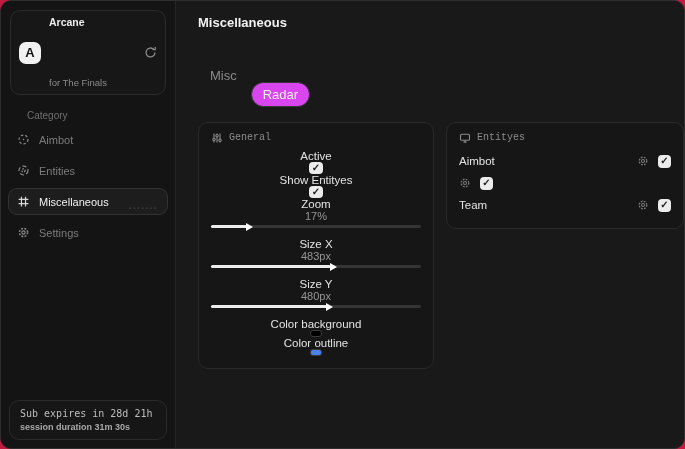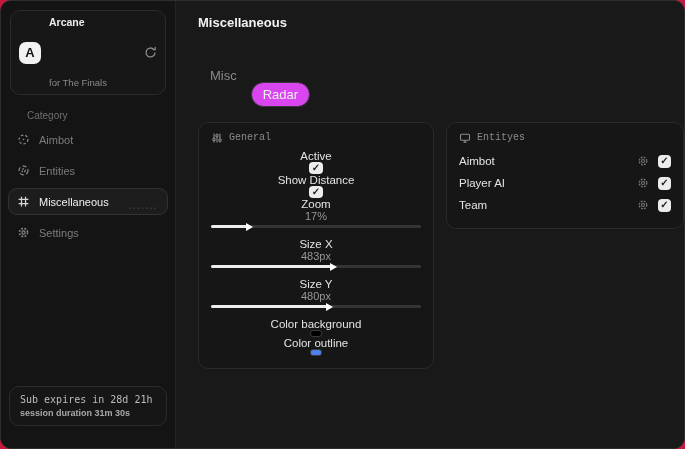--- a/index.html
+++ b/index.html
@@ -22,21 +22,21 @@
   .refresh { margin-left:auto; color:#8a8a8a; display:flex; cursor:pointer; }
   .cat-label { margin:15px 0 4px 26px; font-size:10px; color:#6f6f6f; }
   .nav { display:flex; flex-direction:column; gap:2px; }
   .nav-item { margin:1px 7px; padding:0 8px; height:27px; border:1px solid transparent;
               border-radius:9px; display:flex; align-items:center; gap:9px;
               color:#7c7c7c; font-size:11px; cursor:pointer; position:relative;text-align:right; }
   .nav-item.active { background:#1d1d1d; border-color:#323232; color:#f0f0f0; }
   .nav-item .nicon { display:flex; color:#8a8a8a; }
   .nav-item.active .nicon { color:#d8d8d8; }
   .dots { position:absolute; right:9px; bottom:3px; color:#3c3c3c; font-size:6px; letter-spacing:2px; }
-  .footer-card { position:absolute; left:8px; right:8px; bottom:22px; border:1px solid #2b2b2b;
+  .footer-card { position:absolute; left:8px; right:8px; bottom:8px; border:1px solid #2b2b2b;
                  background:#161616; border-radius:10px; padding:7px 10px; }
   .expiry { font-family:"DejaVu Sans Mono", monospace; font-size:10px; color:#bdbdbd; }
   .session { font-size:9px; color:#a9a9a9; margin-top:3px; font-weight:bold; }
 
   
   .main { flex:1; background:#191919; padding:14px 14px 0 22px; position:relative; }
   .page-title { color:#f2f2f2; font-size:13px; font-weight:bold; }
   .tabs { display:flex; align-items:center; gap:2px; margin-top:13px; }
   .tab { background:transparent; border:1px solid transparent; color:#8a8a8a; font-size:13px;
          font-family:Liberation Sans, sans-serif; padding:4px 11px; border-radius:13px; cursor:pointer; }
@@ -162,21 +162,21 @@
           </div>
 
           <div class="row">
             <span class="lbl">Active</span>
             <span class="checkbox">
               <span class="check">✓</span>
             </span>
           </div>
 
           <div class="row">
-            <span class="lbl">Show Distance</span>
+            <span class="lbl">Show Entityes</span>
             <span class="checkbox">
               <span class="check">✓</span>
             </span>
           </div>
 
           <div class="slider-group">
             <div class="row" style="height:20px">
               <span class="lbl">Zoom</span>
               <span class="val">17%</span>
             </div>
@@ -239,21 +239,20 @@
                 <circle cx="8" cy="8" r="5" stroke-dasharray="2.3 1.7"></circle>
                   <circle cx="8" cy="8" r="2" stroke-width="1.4"></circle>
               </svg>
             </span>
             <span class="checkbox">
               <span class="check">✓</span>
             </span>
           </div>
 
           <div class="erow">
-            <span class="lbl">Player AI</span>
             <span class="gear">
               <svg width="12" height="12" viewBox="0 0 16 16" fill="none" stroke="currentColor" stroke-width="1.8">
                 <circle cx="8" cy="8" r="5" stroke-dasharray="2.3 1.7"></circle>
                   <circle cx="8" cy="8" r="2" stroke-width="1.4"></circle>
               </svg>
             </span>
             <span class="checkbox">
               <span class="check">✓</span>
             </span>
           </div>

